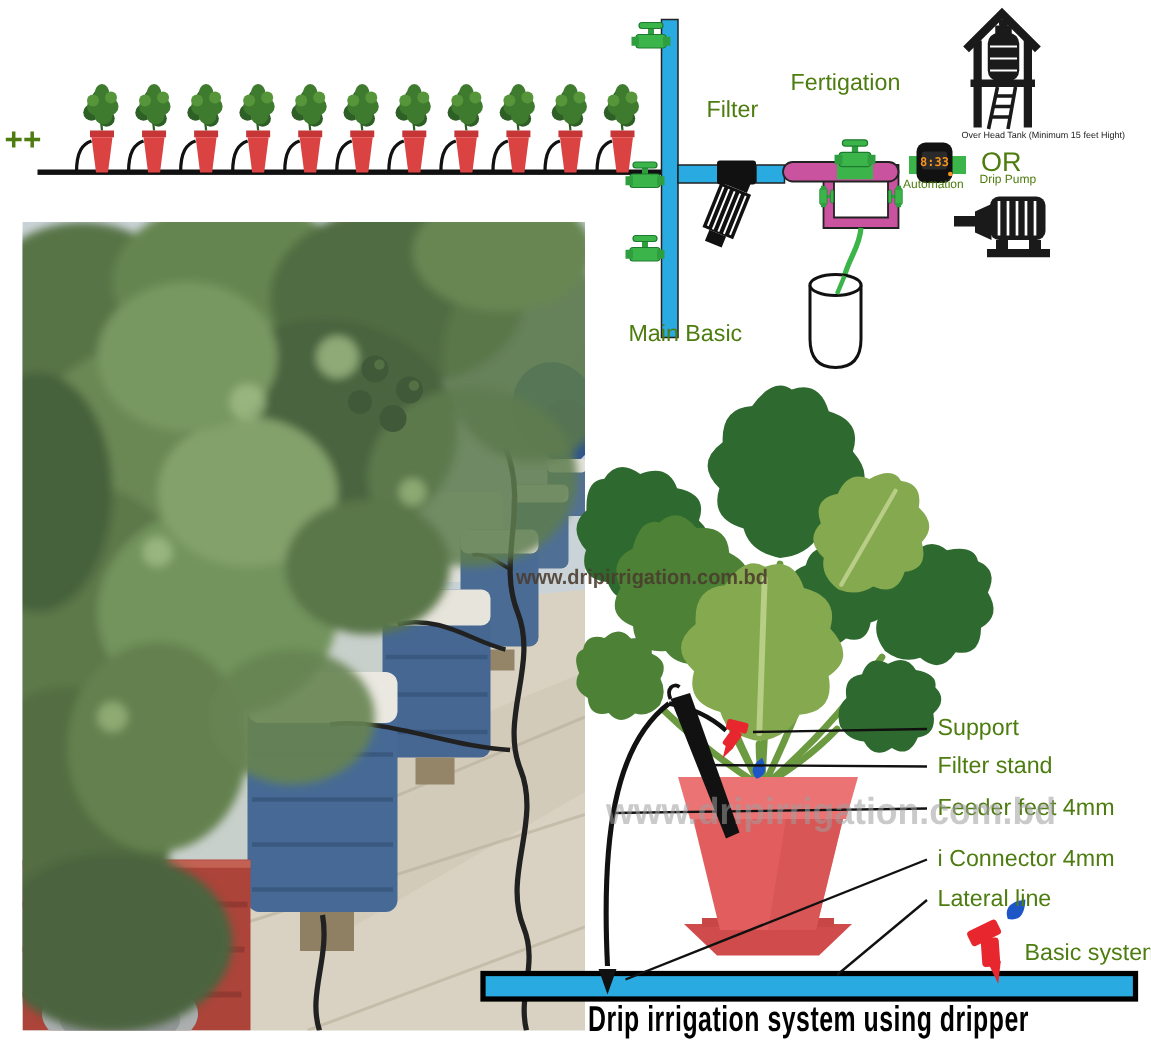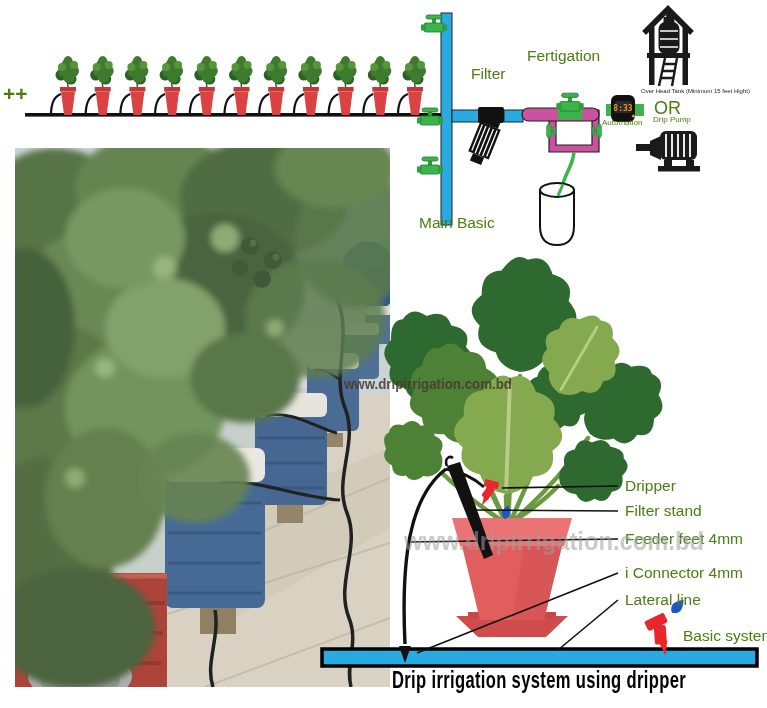--- a/index.html
+++ b/index.html
@@ -311,21 +311,21 @@
   <span class="label lbl-big" style="left:527px;top:47px">Fertigation</span>
   <span class="label lbl-big" style="left:419px;top:214px">Main Basic</span>
   <span class="label lbl-small" style="left:602px;top:119px">Automation</span>
   <span class="label lbl-tiny" style="left:641px;top:88px">Over Head Tank (Minimum 15 feet Hight)</span>
   <span class="label or" style="left:654px;top:99px">OR</span>
   <span class="label lbl-small" style="left:653px;top:116px">Drip Pump</span>
 
   <span class="label wm1" style="left:344px;top:377px">www.dripirrigation.com.bd</span>
   <span class="label wm2" style="left:404px;top:528px">www.dripirrigation.com.bd</span>
 
-  <span class="label callout" style="left:625px;top:477px">Dripper</span>
+  <span class="label callout" style="left:625px;top:477px">Support</span>
   <span class="label callout" style="left:625px;top:502px">Filter stand</span>
   <span class="label callout" style="left:625px;top:530px">Feeder feet 4mm</span>
   <span class="label callout" style="left:625px;top:564px">i Connector 4mm</span>
   <span class="label callout" style="left:625px;top:591px">Lateral line</span>
   <span class="label callout" style="left:683px;top:627px">Basic system</span>
 
   <span class="label" id="title" style="left:392px;top:667px">Drip irrigation system using dripper</span>
 </div>
 
 </body></html>

